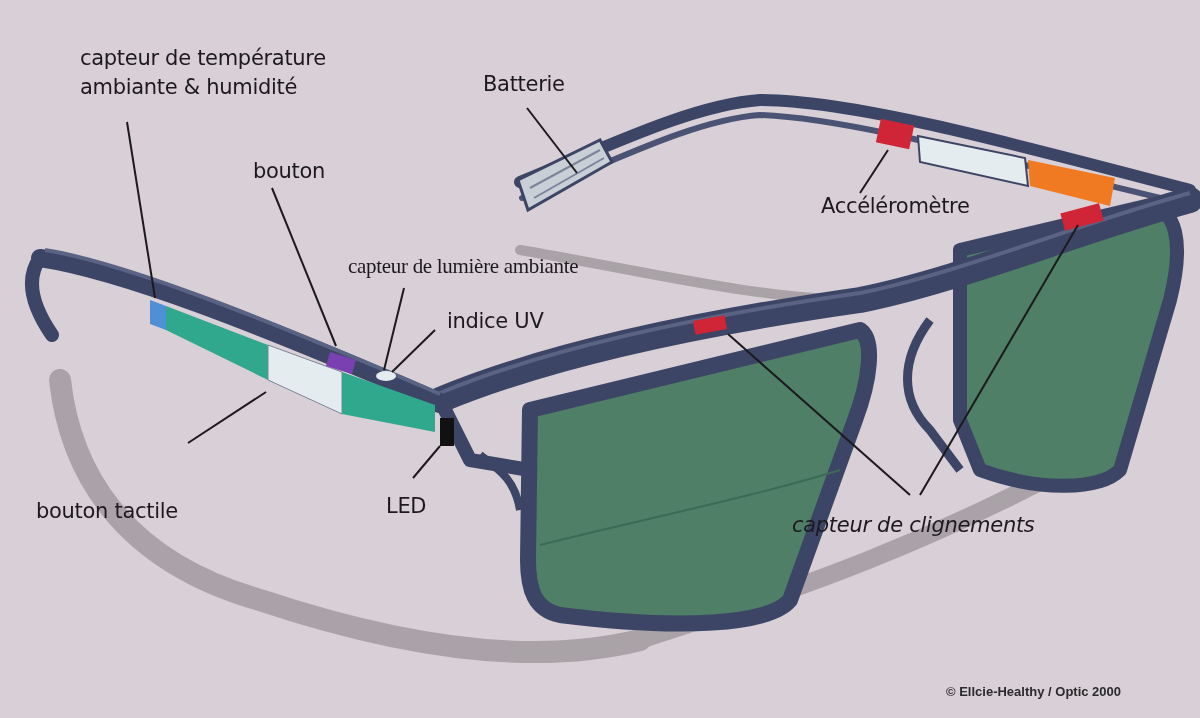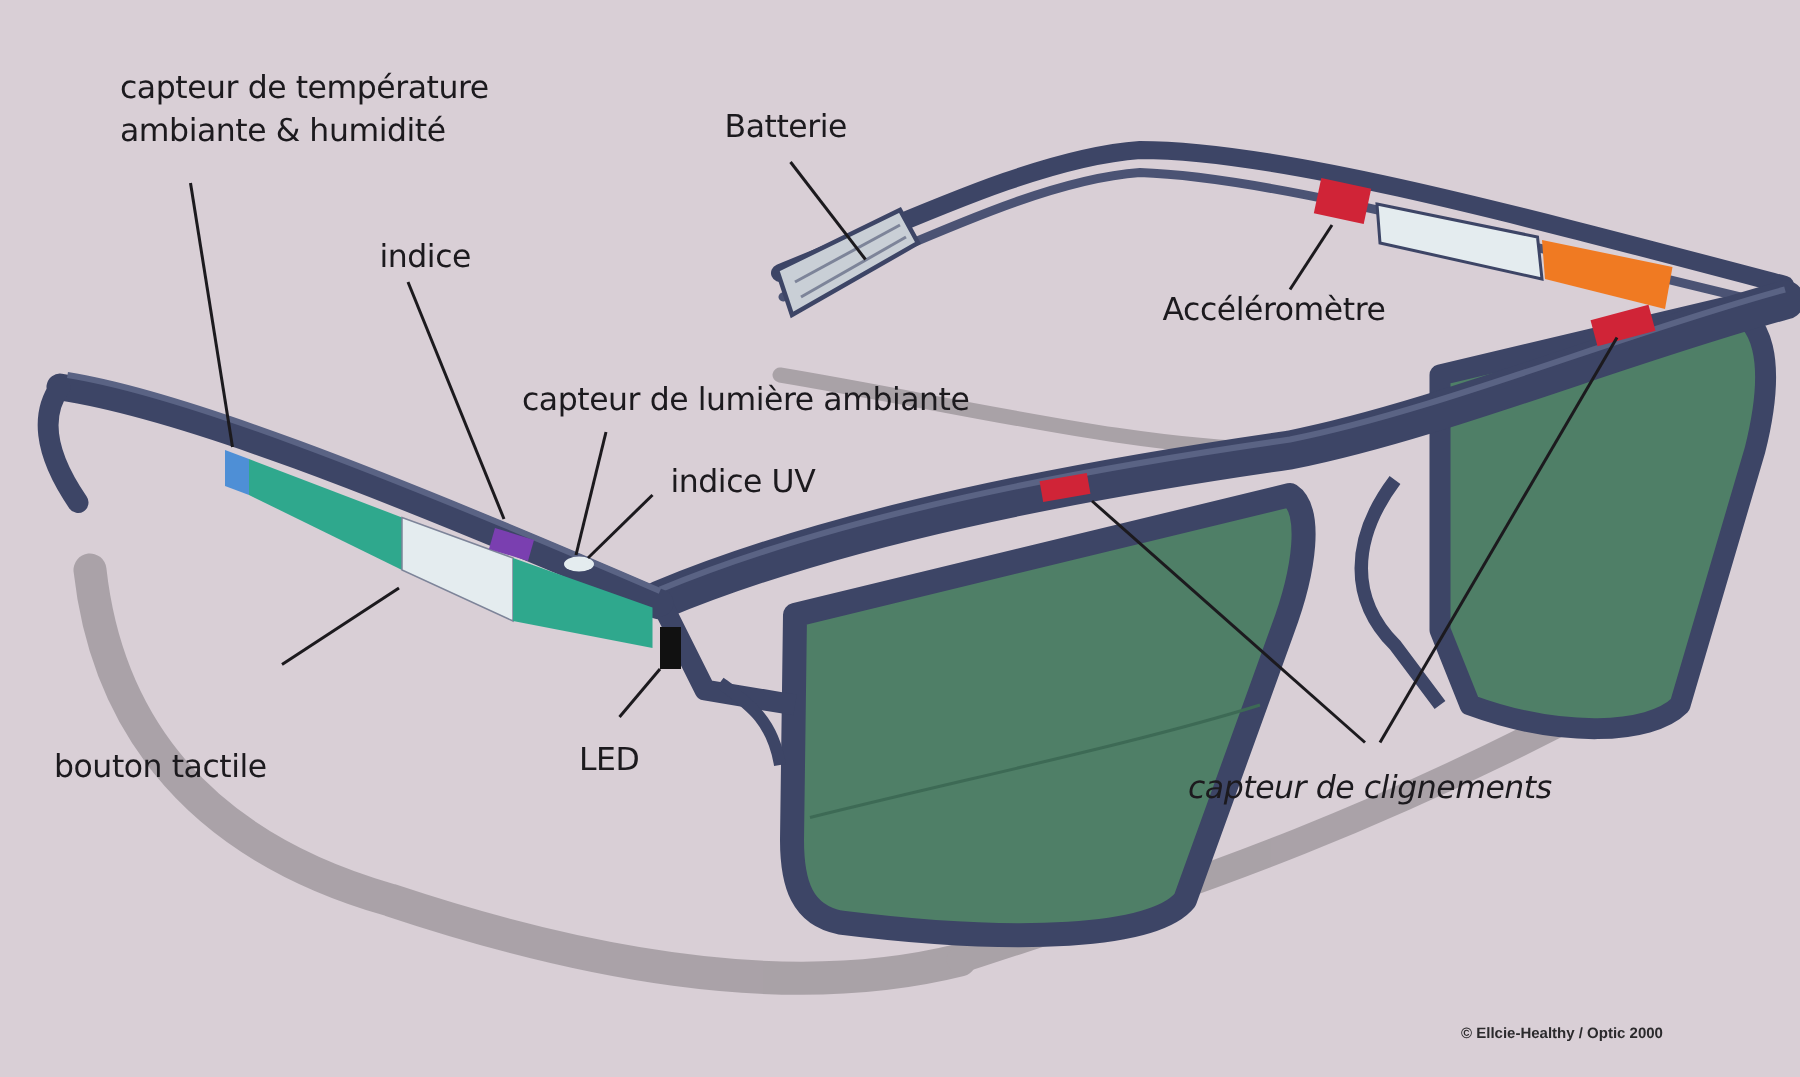--- a/index.html
+++ b/index.html
@@ -15,24 +15,23 @@
     color: #1c1a1e;
     font-size: 21px;
     line-height: 29px;
     letter-spacing: -0.3px;
     white-space: nowrap;
   }
   .credit {
     position: absolute;
     font-family: "Liberation Sans", sans-serif;
     font-weight: bold;
-    font-size: 10px;
+    font-size: 13px;
     color: #2b2a2c;
     white-space: nowrap;
-    margin-left: 28px;
   }
 </style>
 </head>
 <body>
 
 <div id="stage">
   <svg width="1200" height="718" viewBox="0 0 1200 718">
 
     <g fill="none" stroke="#9a9398" stroke-linecap="round" opacity="0.75">
       <path d="M60 380 C 70 470, 120 560, 260 600 C 380 640, 520 670, 640 640" stroke-width="22"></path>
@@ -108,22 +107,22 @@
       <line x1="728" y1="334" x2="910" y2="495"></line>
       <line x1="1078" y1="225" x2="920" y2="495"></line>
     </g>
   </svg>
 
   <div class="label" style="left:80px; top:44px;">
     <div>capteur de température</div>
     <div>ambiante &amp; humidité</div>
   </div>
   <div class="label" style="left:483px; top:70px;">Batterie</div>
-  <div class="label" style="left:253px; top:157px;">indice</div>
-  <div class="label" style="left:775px; top:192px;">Accéléromètre</div>
-  <div class="label" style="left:348px; top:252px;">capteur de lumière ambiante</div>
+  <div class="label" style="left:253px; top:157px;">bouton</div>
+  <div class="label" style="left:821px; top:192px;">Accéléromètre</div>
+  <div class="label" style="left:348px; top:252px;font-family:Liberation Serif, serif;">capteur de lumière ambiante</div>
   <div class="label" style="left:447px; top:307px;text-align:right;">indice UV</div>
   <div class="label" style="left:36px; top:449px;margin-top:48px;">bouton tactile</div>
   <div class="label" style="left:386px; top:492px;">LED</div>
   <div class="label" style="left:792px; top:511px;font-style:italic;">capteur de clignements</div>
 
   <div class="credit" style="left:946px; top:684px;">© Ellcie-Healthy / Optic 2000</div>
 </div>
 
 </body></html>

